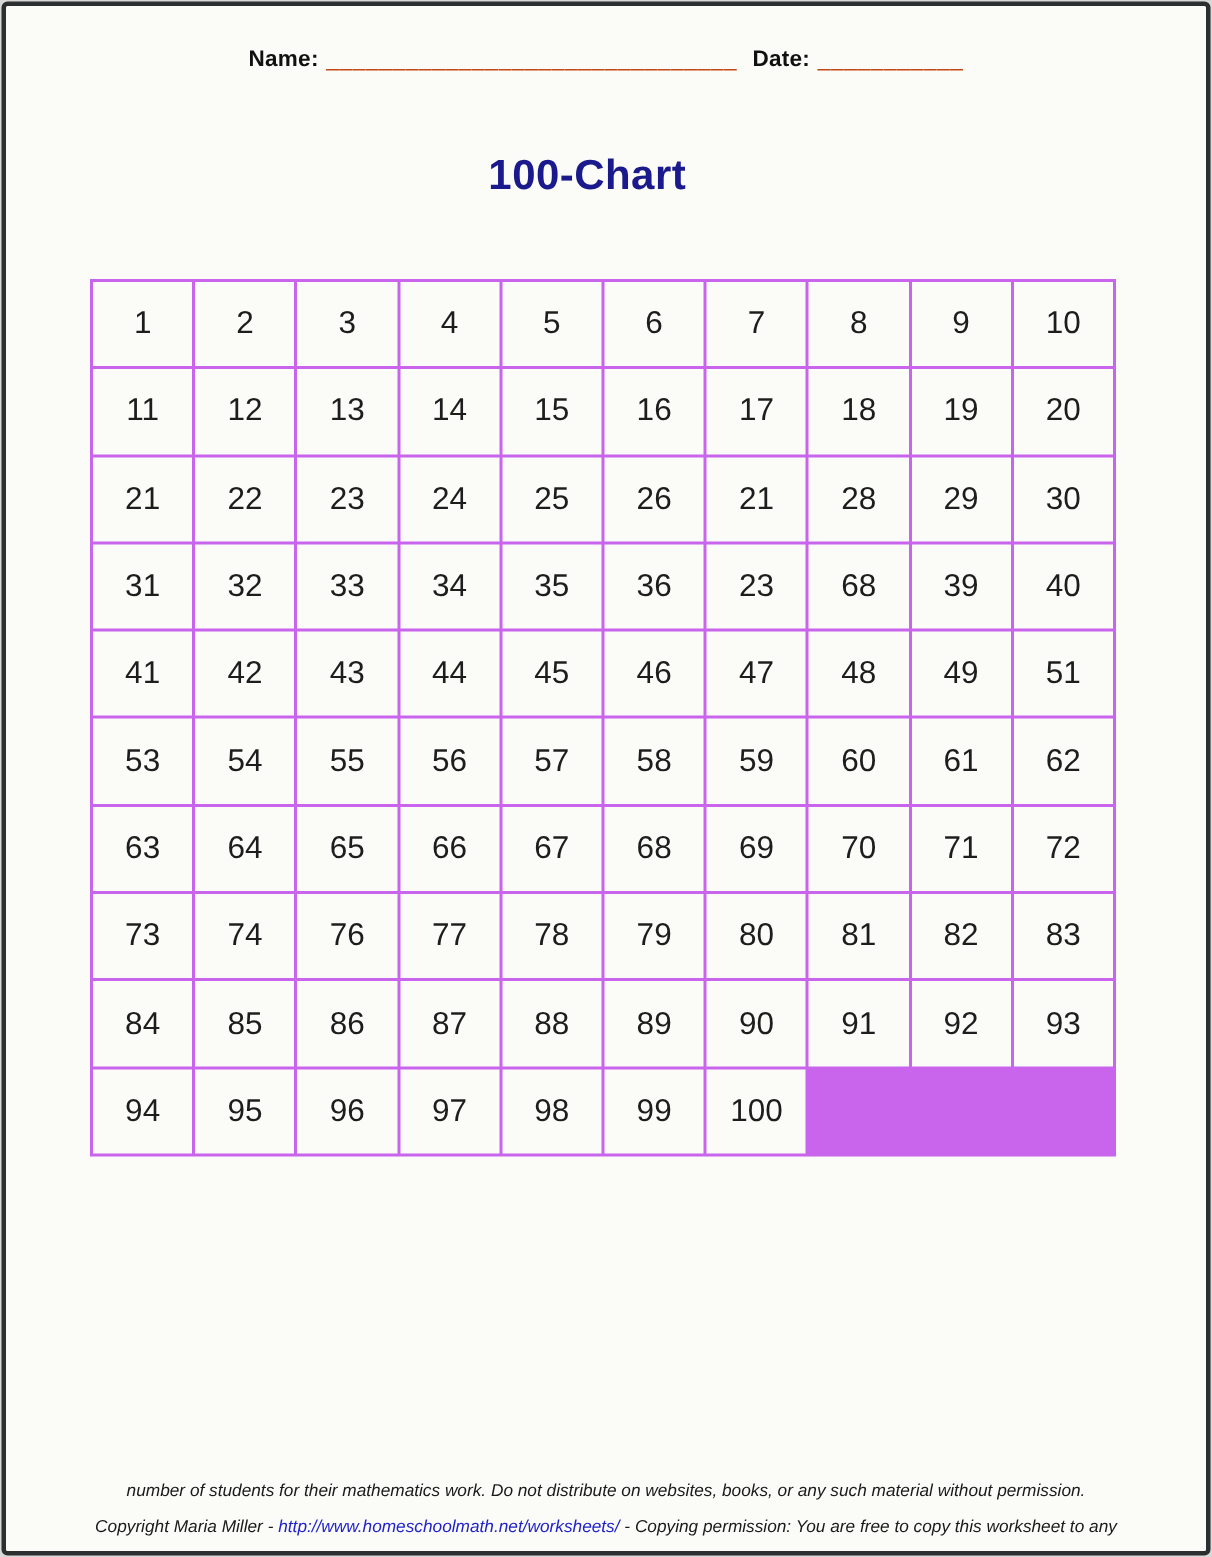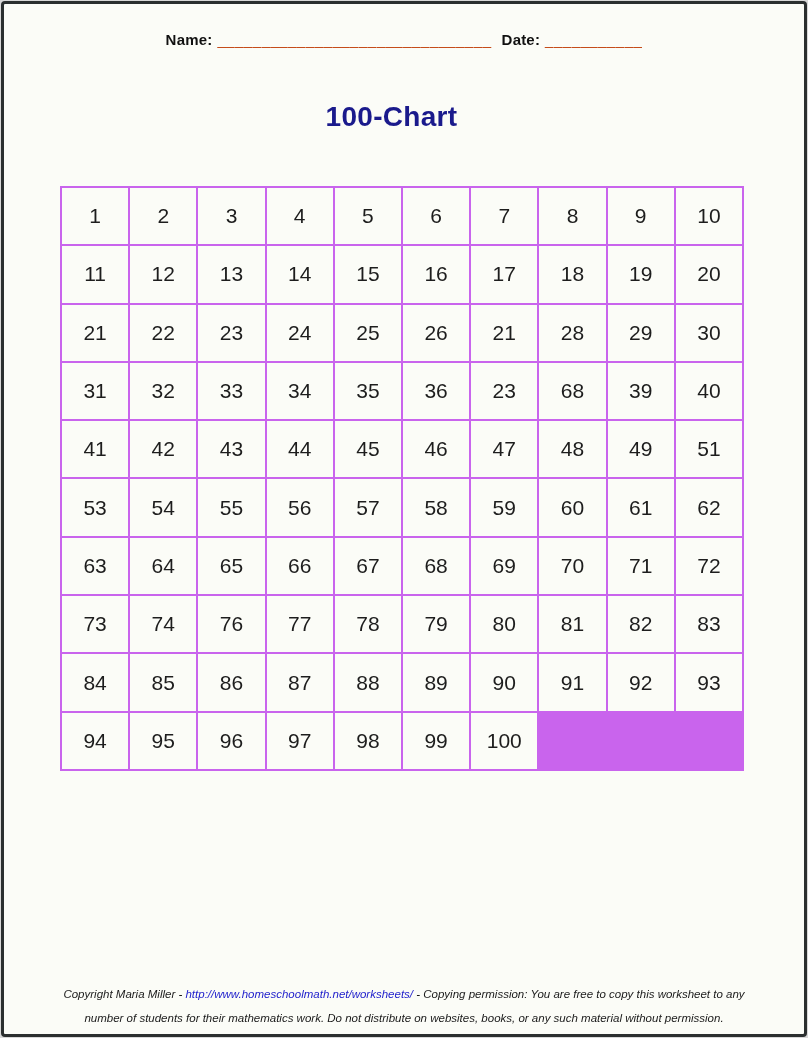--- a/index.html
+++ b/index.html
@@ -216,18 +216,18 @@
         <div class="cell">94</div>
         <div class="cell">95</div>
         <div class="cell">96</div>
         <div class="cell">97</div>
         <div class="cell">98</div>
         <div class="cell">99</div>
         <div class="cell">100</div>
       </div>
 
     <div class="footer">
+      <div class="footer-line">number of students for their mathematics work. Do not distribute on websites, books, or any such material without permission.</div>
       <div class="footer-line"><span>Copyright Maria Miller - </span><a>http://www.homeschoolmath.net/worksheets/</a><span> - Copying permission: You are free to copy this worksheet to any</span></div>
-      <div class="footer-line">number of students for their mathematics work. Do not distribute on websites, books, or any such material without permission.</div>
     </div>
 
   </div>
 </div>
 
 </body></html>

